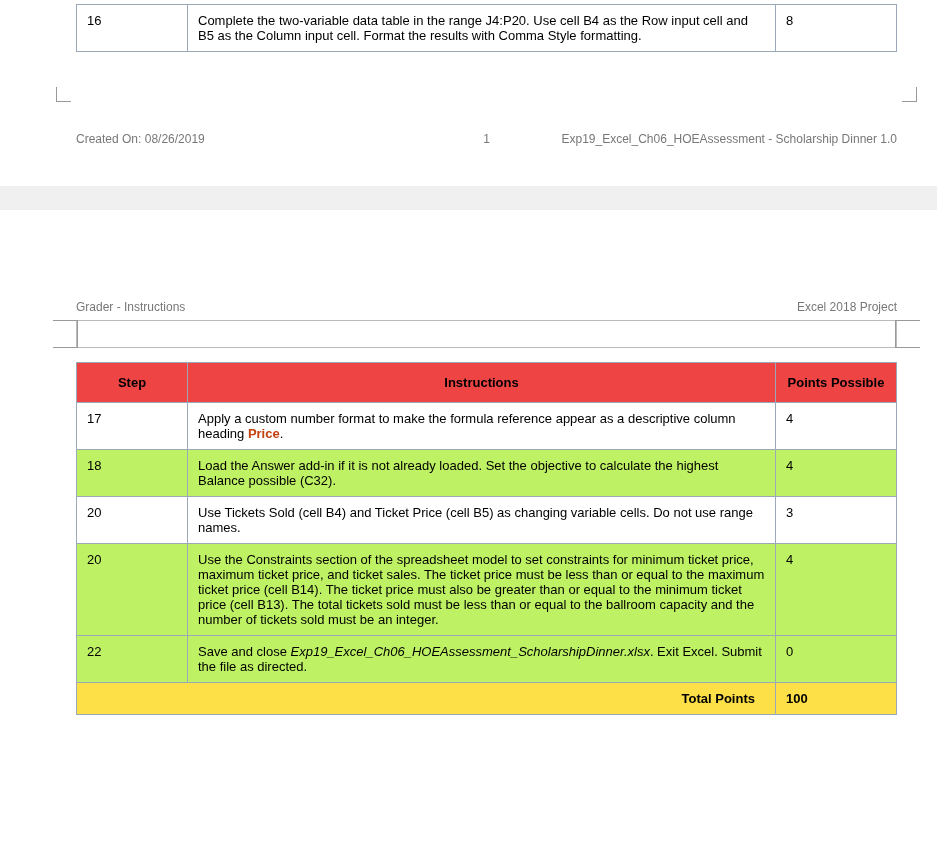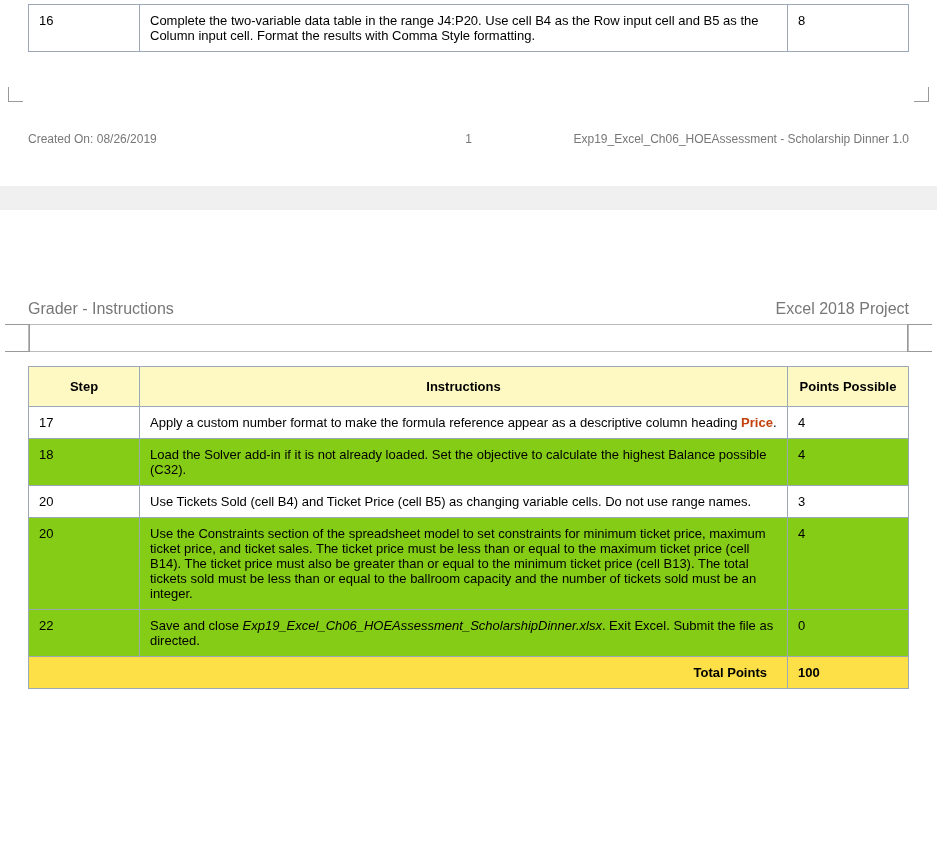--- a/index.html
+++ b/index.html
@@ -4,42 +4,42 @@
 <style>
   body {
     font-family: Arial, Helvetica, sans-serif;
     font-size: 13px;
     color: #000;
     margin: 0;
     padding: 0;
     background: #fff;
     width: 937px;
   }
-  .page-pad { padding: 0 28px; }
+  .page-pad { padding: 0 40px; margin-left: 36px; }
   table.grid {
     border-collapse: collapse;
     width: 100%;
   }
   table.grid td, table.grid th {
     border: 1px solid #9aa8b8;
     padding: 8px 10px;
     vertical-align: top;
     text-align: left;
   }
   table.grid th {
-    background: #fef9c3;
+    background: #ef4444;
     text-align: center;
     font-weight: bold;
     padding: 12px 10px;
   }
   .col-step { width: 90px; text-align: center; }
   .col-inst { }
   .col-pts  { width: 100px; text-align: center; }
   td.c { text-align: center; }
-  tr.shade td { background: #84cc16; }
+  tr.shade td { background: #bef264; }
   tr.total td { background: #fde047; font-weight: bold; }
   tr.total td.label { text-align: right; padding-right: 20px; }
   .footer-row {
     color: #777;
     font-size: 12px;
     margin: 30px 0 10px 0;
     display: flex;
     justify-content: space-between;
     align-items: flex-end;
     position: relative;
@@ -53,21 +53,21 @@
     height: 24px;
     background: #f0f0f0;
     margin: 0;
     width: 100%;
   }
   .spacer { height: 80px; }
   .hdr-row {
     display: flex;
     justify-content: space-between;
     color: #777;
-    font-size: 16px;
+    font-size: 12px;
     margin: 10px 0 6px 0;
   }
   .hdr-box {
     border: 1px solid #bbb;
     height: 26px;
     margin-bottom: 14px;
     position: relative;
   }
   .hdr-box::before, .hdr-box::after {
     content: "";
@@ -148,21 +148,21 @@
     <tr>
       <td class="c">17</td>
       <td>
         <span>Apply a custom number format to make the formula reference appear as a descriptive column heading </span><span class="bold-blue">Price</span><span>.</span>
       </td>
       <td class="c">4</td>
     </tr>
 
     <tr class="shade">
       <td class="c">18</td>
-      <td>Load the Solver add-in if it is not already loaded. Set the objective to calculate the highest Balance possible (C32).</td>
+      <td>Load the Answer add-in if it is not already loaded. Set the objective to calculate the highest Balance possible (C32).</td>
       <td class="c">4</td>
     </tr>
 
     <tr>
       <td class="c">20</td>
       <td>Use Tickets Sold (cell B4) and Ticket Price (cell B5) as changing variable cells. Do not use range names.</td>
       <td class="c">3</td>
     </tr>
 
     <tr class="shade">

